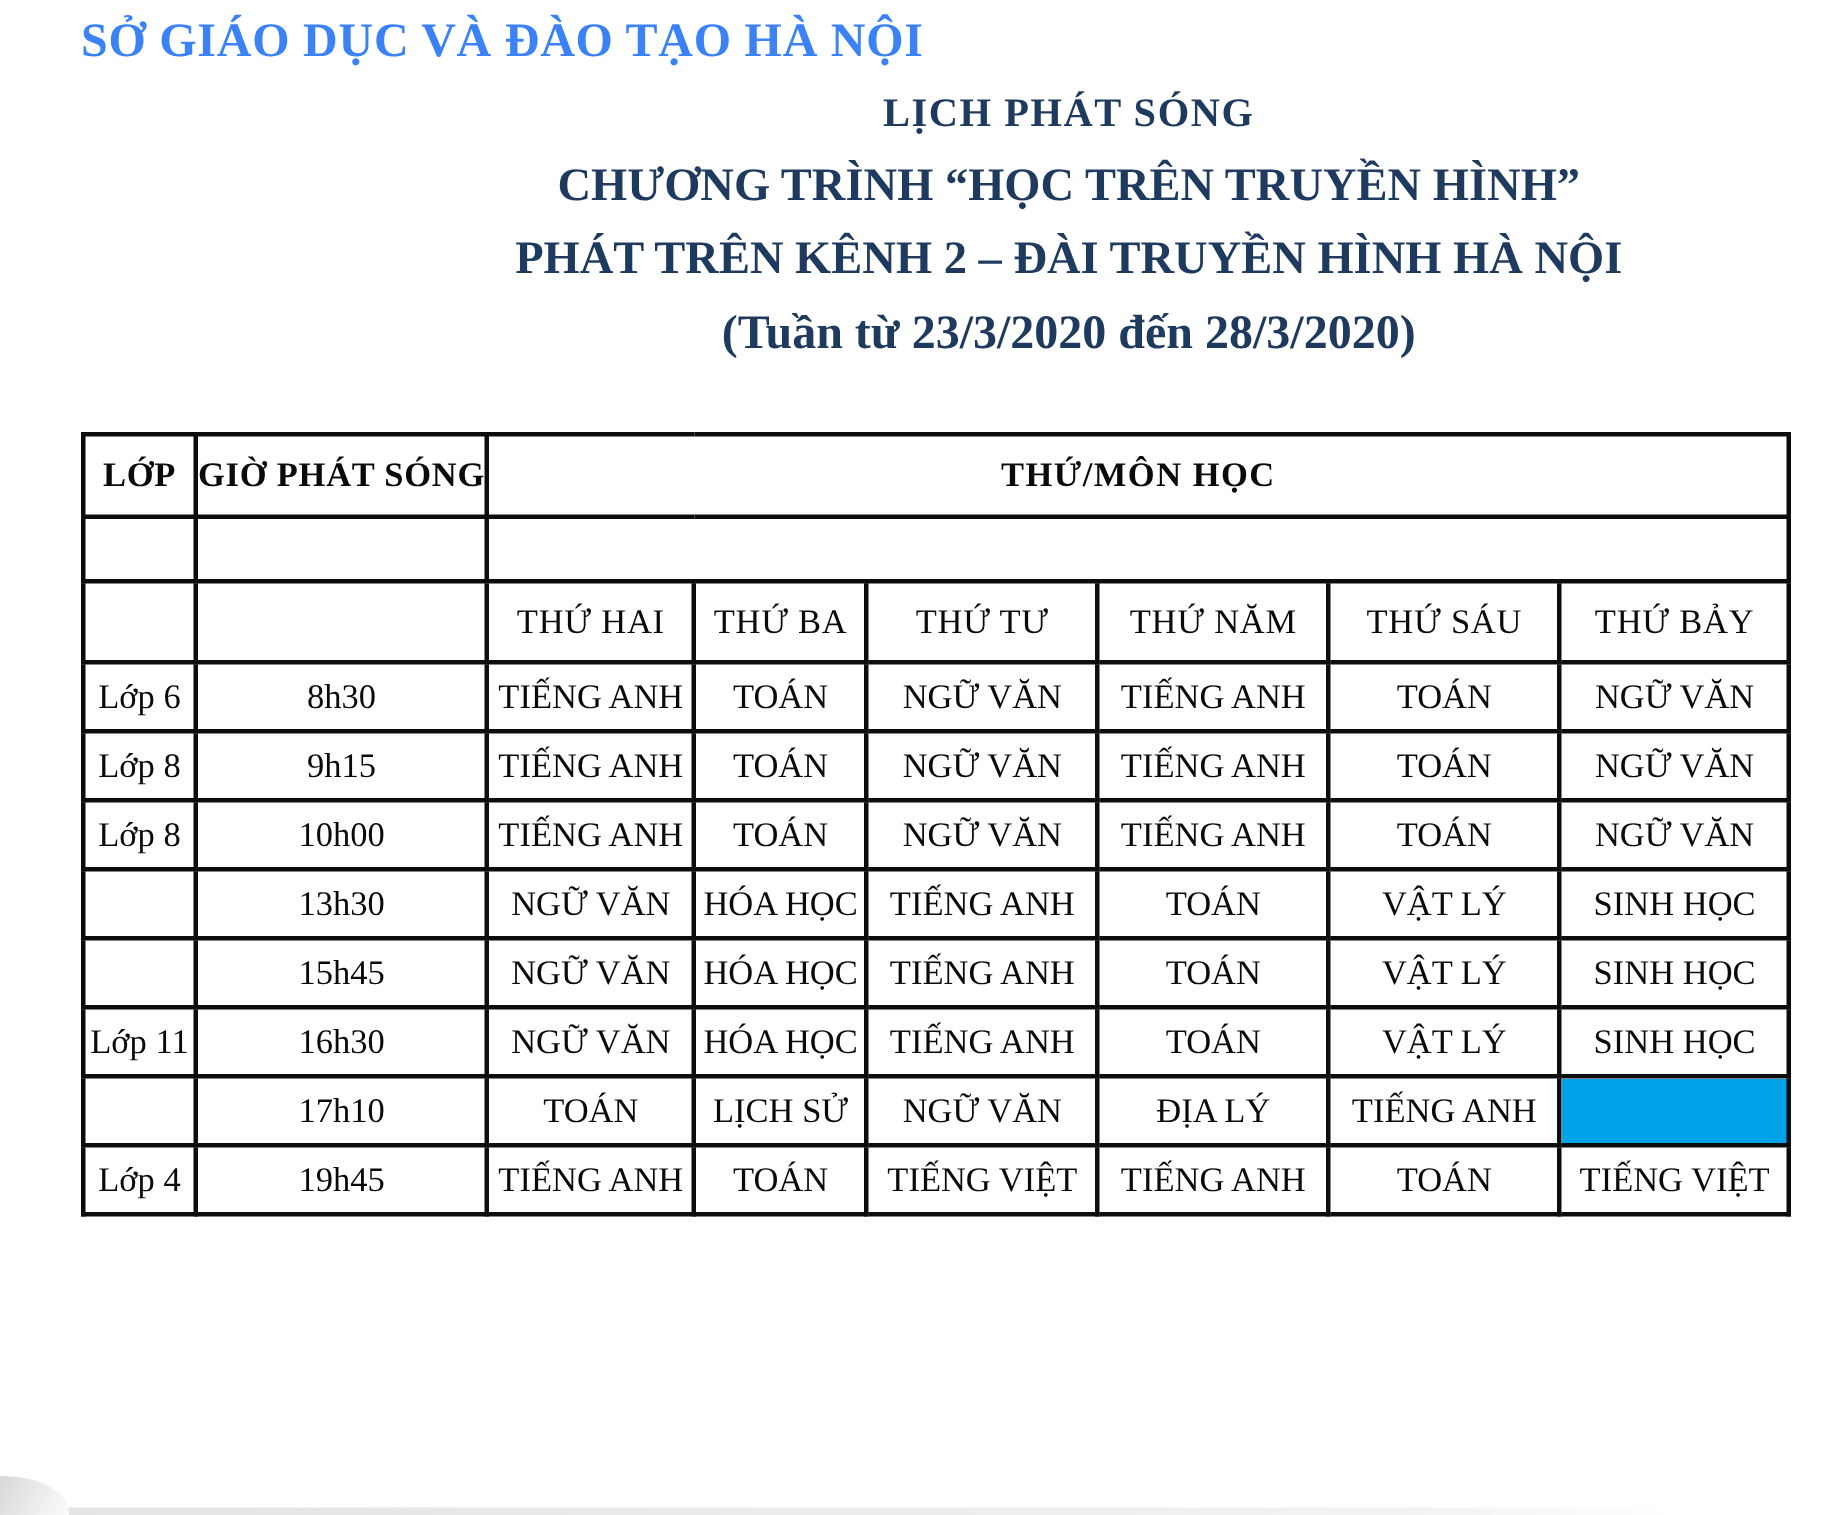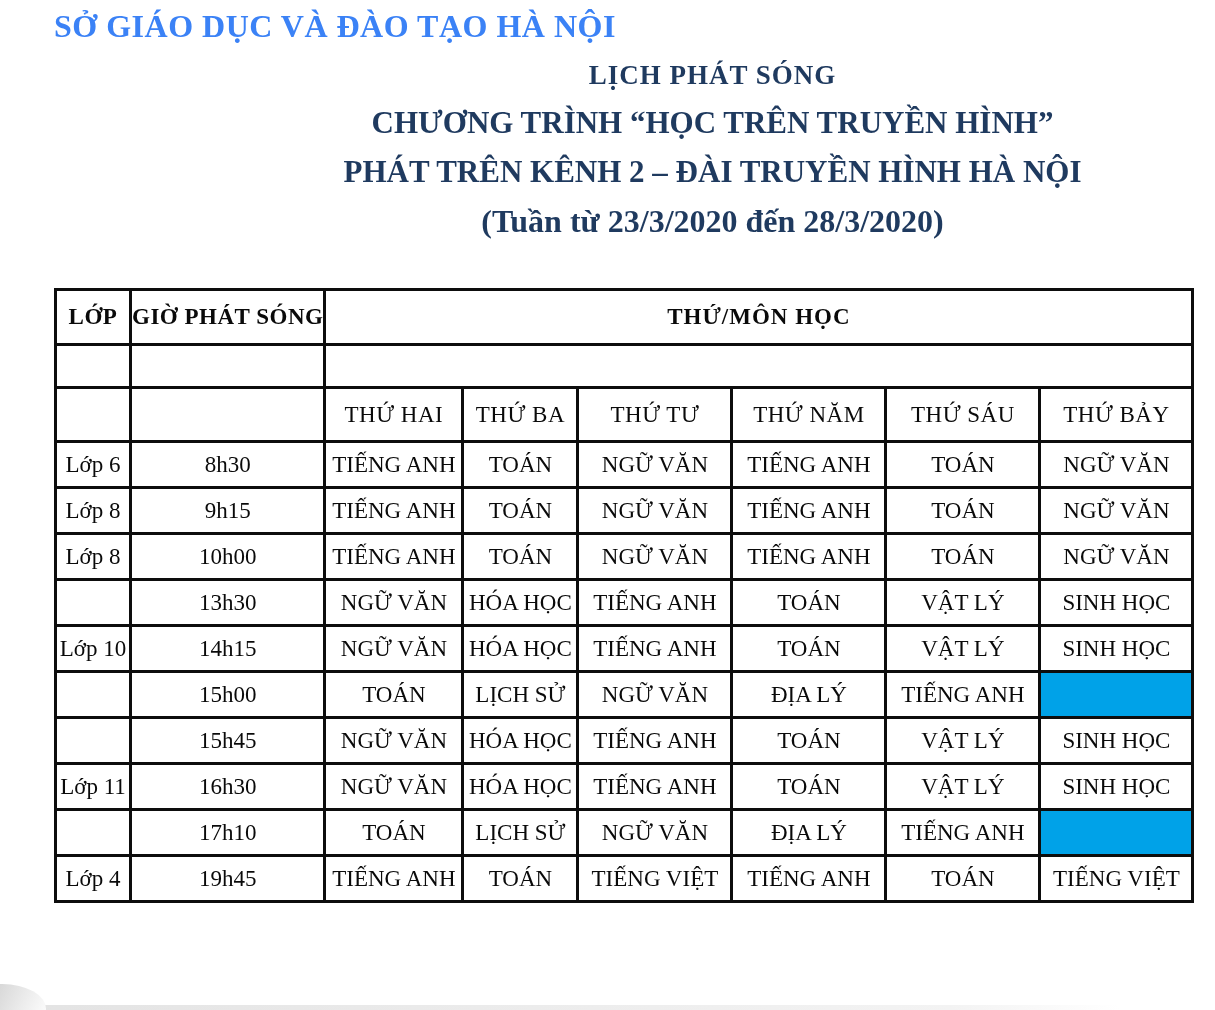--- a/index.html
+++ b/index.html
@@ -147,60 +147,40 @@
         <td class="class-cell"></td>
         <td class="time-cell">13h30</td>
         <td class="subject-cell">NGỮ VĂN</td>
         <td class="subject-cell">HÓA HỌC</td>
         <td class="subject-cell">TIẾNG ANH</td>
         <td class="subject-cell">TOÁN</td>
         <td class="subject-cell">VẬT LÝ</td>
         <td class="subject-cell">SINH HỌC</td>
       </tr>
       <tr>
-        <td class="class-cell">Lớp 10</td>
-        <td class="time-cell">14h15</td>
+        <td class="class-cell"></td>
+        <td class="time-cell">15h45</td>
         <td class="subject-cell">NGỮ VĂN</td>
         <td class="subject-cell">HÓA HỌC</td>
         <td class="subject-cell">TIẾNG ANH</td>
         <td class="subject-cell">TOÁN</td>
         <td class="subject-cell">VẬT LÝ</td>
         <td class="subject-cell">SINH HỌC</td>
       </tr>
       <tr>
-        <td class="class-cell"></td>
-        <td class="time-cell">15h00</td>
-        <td class="subject-cell">TOÁN</td>
-        <td class="subject-cell">LỊCH SỬ</td>
-        <td class="subject-cell">NGỮ VĂN</td>
-        <td class="subject-cell">ĐỊA LÝ</td>
-        <td class="subject-cell">TIẾNG ANH</td>
-        <td class="subject-cell blue-cell"></td>
-      </tr>
-      <tr>
-        <td class="class-cell"></td>
-        <td class="time-cell">15h45</td>
+        <td class="class-cell">Lớp 11</td>
+        <td class="time-cell">16h30</td>
         <td class="subject-cell">NGỮ VĂN</td>
         <td class="subject-cell">HÓA HỌC</td>
         <td class="subject-cell">TIẾNG ANH</td>
         <td class="subject-cell">TOÁN</td>
         <td class="subject-cell">VẬT LÝ</td>
         <td class="subject-cell">SINH HỌC</td>
       </tr>
       <tr>
-        <td class="class-cell">Lớp 11</td>
-        <td class="time-cell">16h30</td>
-        <td class="subject-cell">NGỮ VĂN</td>
-        <td class="subject-cell">HÓA HỌC</td>
-        <td class="subject-cell">TIẾNG ANH</td>
-        <td class="subject-cell">TOÁN</td>
-        <td class="subject-cell">VẬT LÝ</td>
-        <td class="subject-cell">SINH HỌC</td>
-      </tr>
-      <tr>
         <td class="class-cell"></td>
         <td class="time-cell time-red">17h10</td>
         <td class="subject-cell">TOÁN</td>
         <td class="subject-cell">LỊCH SỬ</td>
         <td class="subject-cell">NGỮ VĂN</td>
         <td class="subject-cell">ĐỊA LÝ</td>
         <td class="subject-cell">TIẾNG ANH</td>
         <td class="subject-cell blue-cell"></td>
       </tr>
       <tr>

